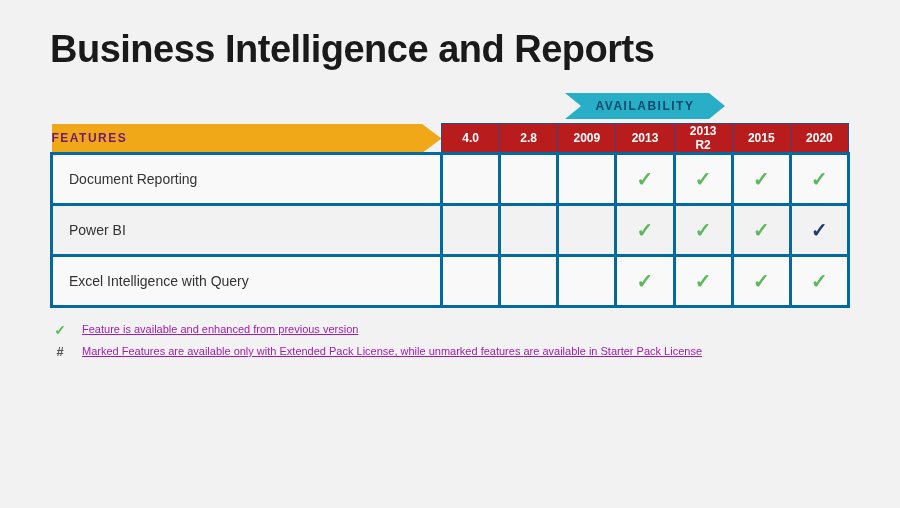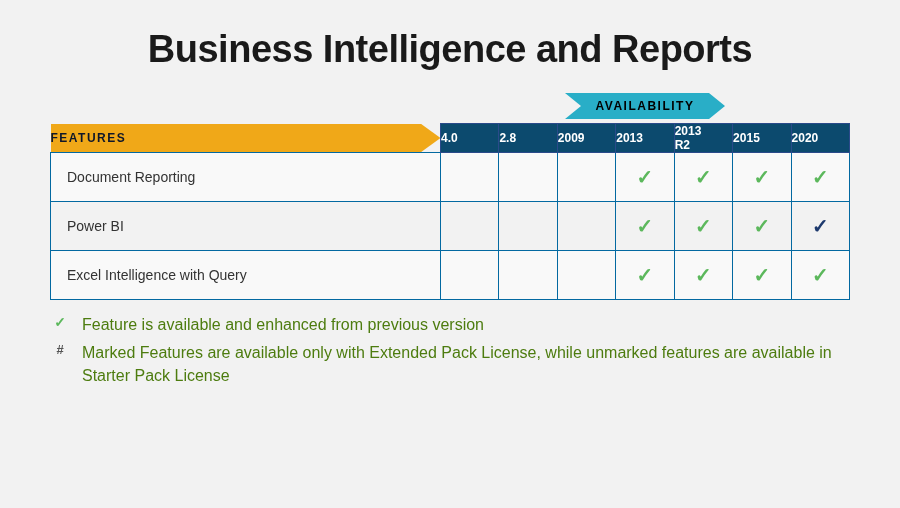--- a/index.html
+++ b/index.html
@@ -22,75 +22,74 @@
       padding: 28px 50px 24px 50px;
       position: relative;
     }
 
     .main-title {
       font-size: 38px;
       font-weight: 700;
       color: #1a1a1a;
       margin-bottom: 22px;
       letter-spacing: -0.5px;
-      text-align: center;
     }
 
     .availability-banner {
       background: #29aec7;
-      color: #000000;
+      color: #0c4a6e;
       font-weight: 700;
       font-size: 12px;
       letter-spacing: 1.5px;
       padding: 6px 20px;
       display: inline-block;
       position: relative;
       clip-path: polygon(0 0, calc(100% - 16px) 0, 100% 50%, calc(100% - 16px) 100%, 0 100%, 16px 50%);
       min-width: 160px;
       text-align: center;
     }
 
     table {
       width: 100%;
       border-collapse: collapse;
     }
 
     
     .features-header {
       background: #f0a818;
-      color: #0f172a;
+      color: #701a75;
       font-weight: 700;
       font-size: 12px;
       letter-spacing: 1.5px;
       padding: 8px 16px;
       text-align: left;
       width: 390px;
       clip-path: polygon(0 0, calc(100% - 20px) 0, 100% 50%, calc(100% - 20px) 100%, 0 100%);
       position: relative;
     }
 
     .version-header {
-      background: #0c4a6e;
+      background: #b91c1c;
       color: white;
       font-weight: 700;
       font-size: 12px;
-      text-align: left;
+      text-align: center;
       padding: 8px 4px;
       border: 1px solid #2a4a8a;
       min-width: 48px;
       margin-top: 29px;
     }
 
     .empty-header {
       background: transparent;
       border: none;
     }
 
     tr.data-row td {
-      border: 1px solid #0369a1;
+      border: 3px solid #0369a1;
       padding: 12px 8px;
       font-size: 14px;
       color: #333;
       background: #f9f9f9;
       text-align: center;
       margin-left: 42px;
     }
 
     tr.data-row td.feature-name {
       text-align: left;
@@ -137,23 +136,24 @@
       color: #5cb85c;
       font-weight: bold;
     }
 
     .legend-icon.hash {
       color: #555;
       font-size: 13px;
     }
 
     .legend-text {
-      font-size: 16px;
-      color: #4d7c0f;
+      font-size: 11px;
+      color: #a21caf;
       line-height: 1.4;
+      text-decoration: underline;
     }
 
     
     .avail-row td {
       border: none;
       background: transparent;
       padding-bottom: 4px;
     }
 
     .header-row th {

